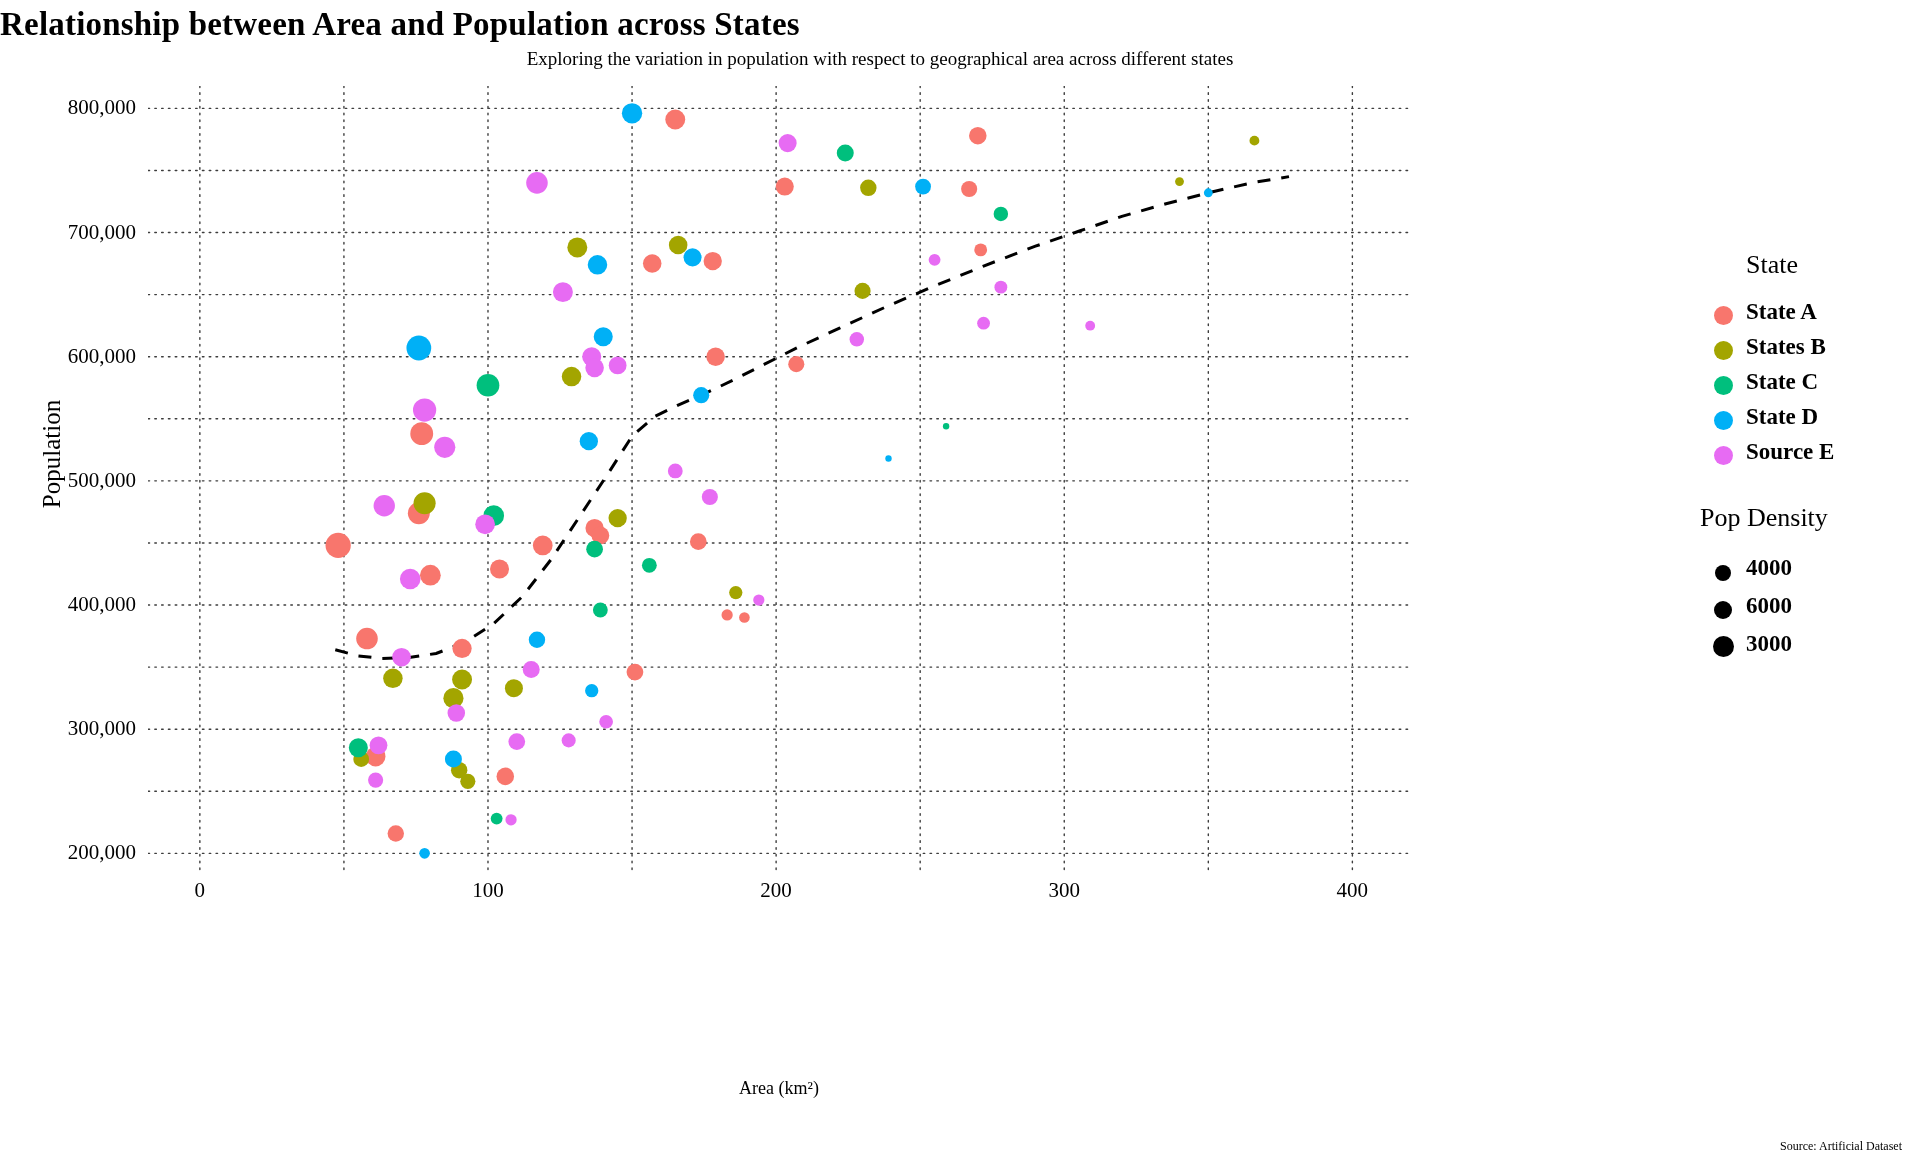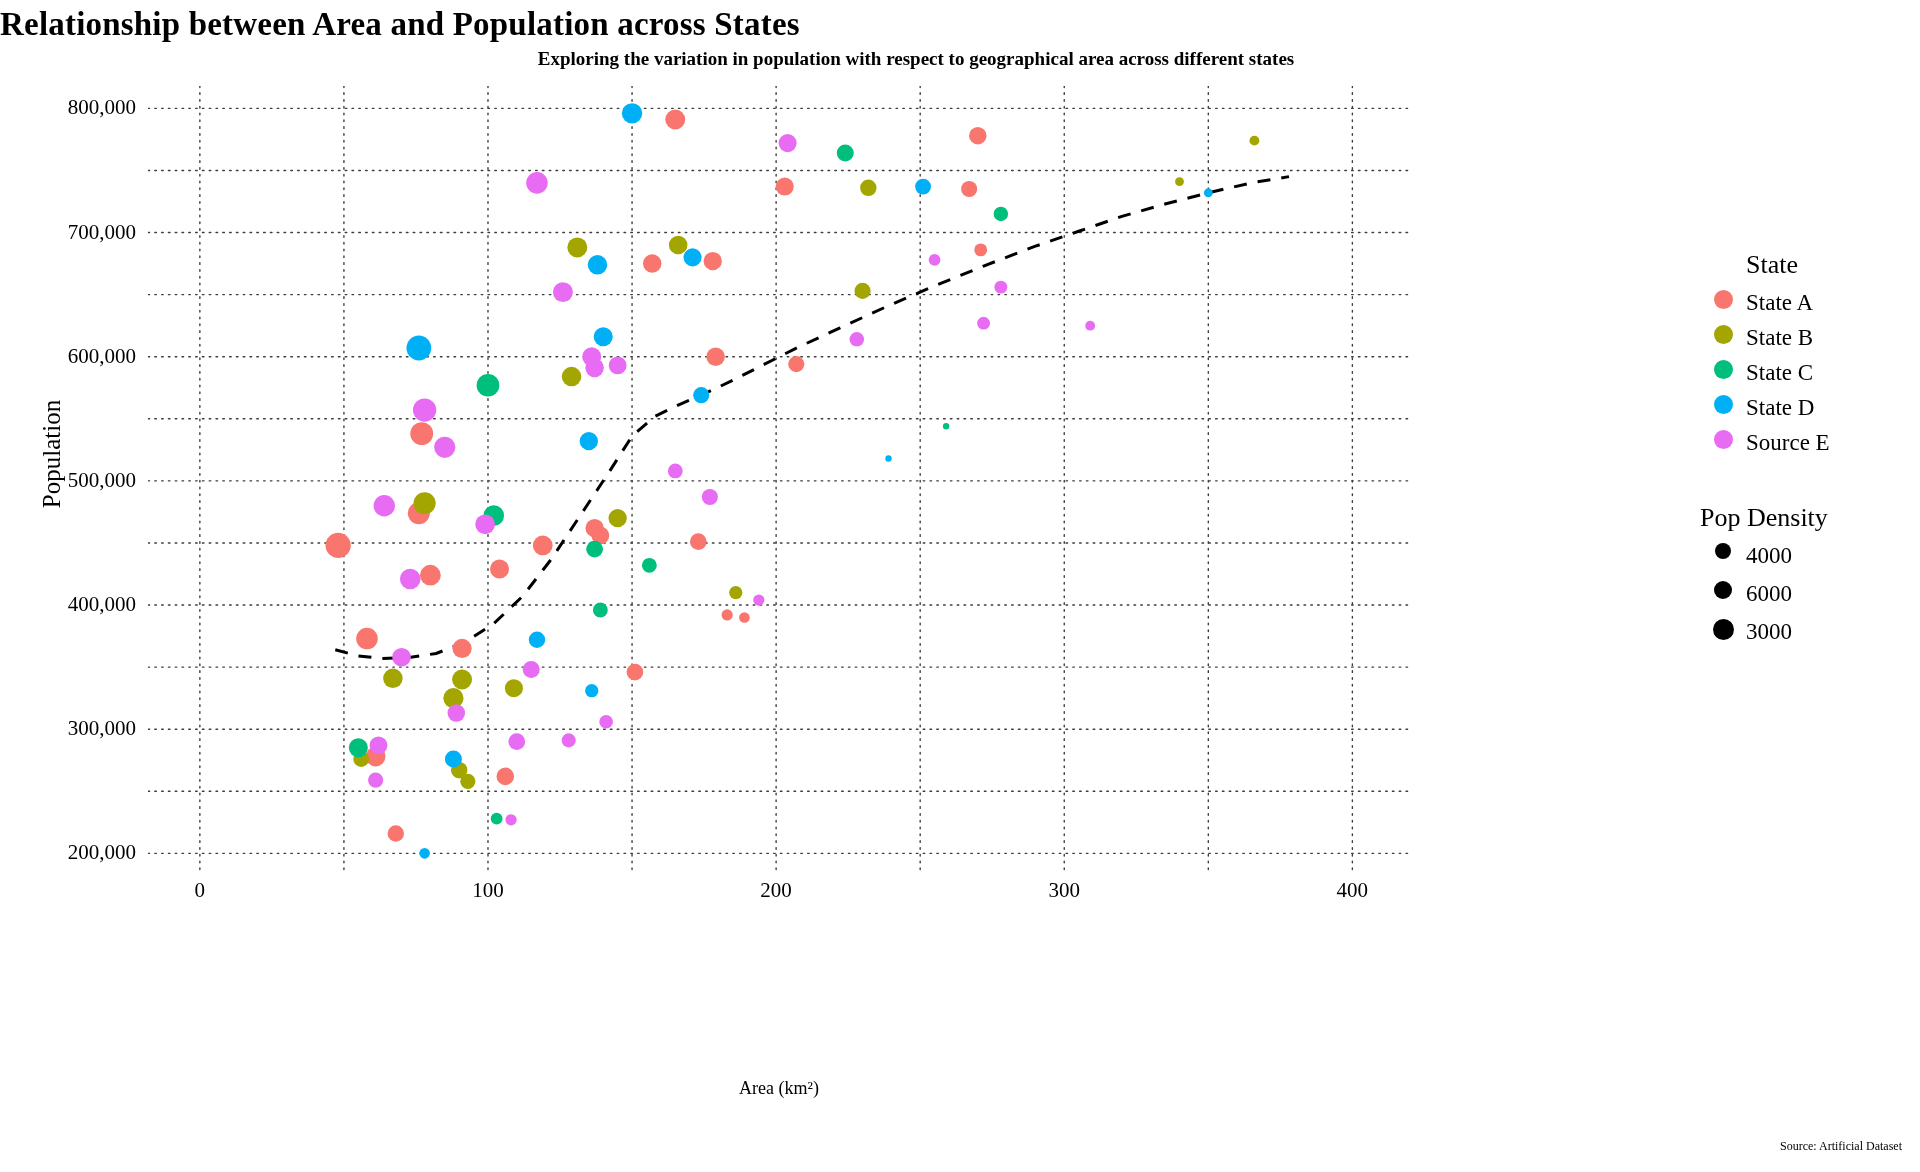--- a/index.html
+++ b/index.html
@@ -32,22 +32,21 @@
     font-weight: bold;
     letter-spacing: 0.2px;
   }
   #subtitle {
     position: absolute;
     left: 0;
     top: 48px;
     width: 1760px;
     text-align: center;
     font-size: 19px;
-    font-weight: bold;
-    padding-left: 36px;
+    font-weight: normal;
   }
 
   
   #plot-area {
     position: absolute;
     left: 148px;
     top: 86px;
     width: 1262px;
     height: 786px;
   }
@@ -119,22 +118,23 @@
     top: 250px;
     width: 215px;
   }
   .legend-title {
     font-size: 26px;
     margin-bottom: 10px;
     padding-left: 46px;
   }
   .legend-row {
     display: flex;
-    align-items: flex-start;
+    align-items: flex-end;
     height: 35px;
+    font-weight: bold;
   }
   .legend-swatch-cell {
     width: 46px;
     display: flex;
     justify-content: center;
     align-items: center;
   }
   .legend-dot {
     border-radius: 50%;
     display: block;
@@ -335,21 +335,21 @@
           <div class="legend-row">
             <div class="legend-swatch-cell">
               <span class="legend-dot" style="width: 19px; height: 19px; background: rgb(248, 118, 109);"></span>
             </div>
             <span class="legend-label">State A</span>
           </div>
           <div class="legend-row">
             <div class="legend-swatch-cell">
               <span class="legend-dot" style="width: 19px; height: 19px; background: rgb(163, 165, 0);"></span>
             </div>
-            <span class="legend-label">State B</span>
+            <span class="legend-label">States B</span>
           </div>
           <div class="legend-row">
             <div class="legend-swatch-cell">
               <span class="legend-dot" style="width: 19px; height: 19px; background: rgb(0, 191, 125);"></span>
             </div>
             <span class="legend-label">State C</span>
           </div>
           <div class="legend-row">
             <div class="legend-swatch-cell">
               <span class="legend-dot" style="width: 19px; height: 19px; background: rgb(0, 176, 246);"></span>

